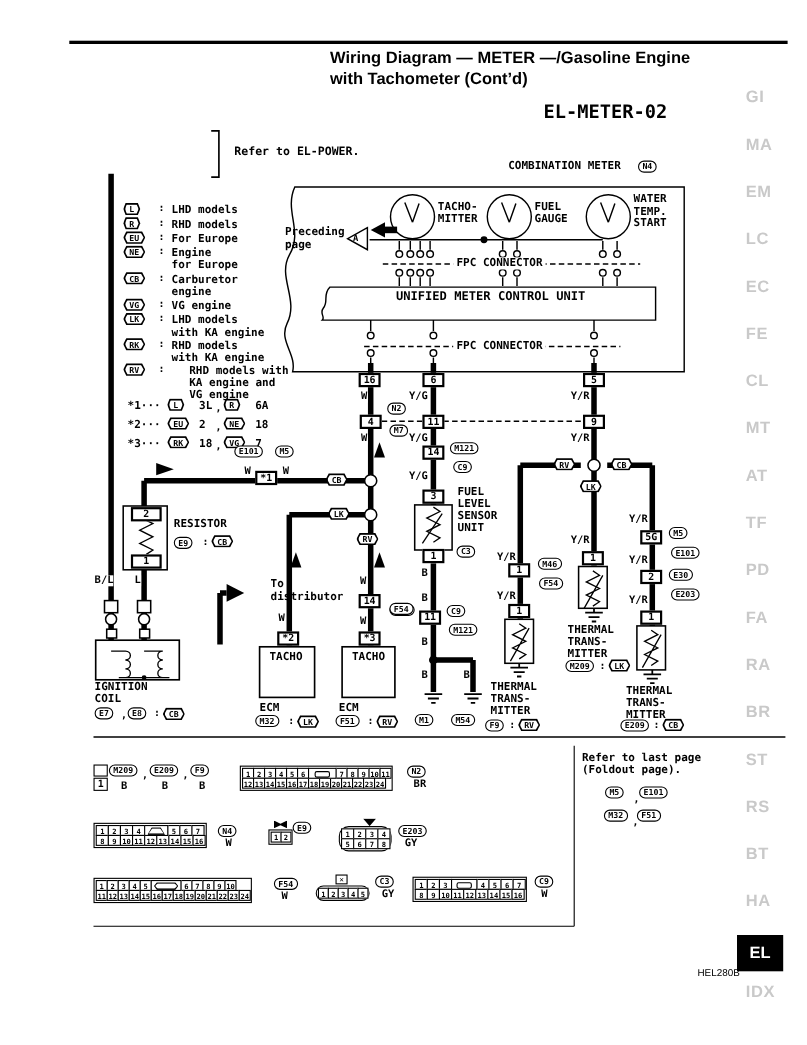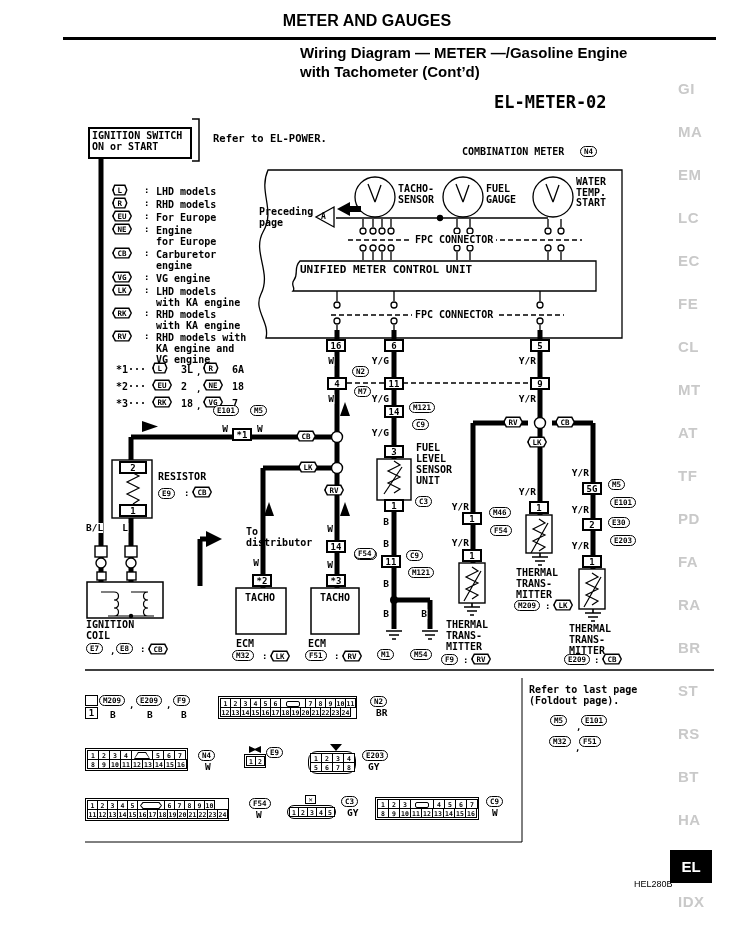--- a/index.html
+++ b/index.html
@@ -32,21 +32,20 @@
   .cellblank{border:1px solid #000;background:#fff;position:relative;height:10px;box-sizing:border-box;margin-right:-1px;flex:none}
   .slot{position:absolute;left:50%;top:2px;transform:translateX(-50%);width:12px;height:4px;border:1px solid #000;border-radius:2px}
   .shape-out{position:absolute;left:50%;top:1px;transform:translateX(-50%);background:#000;padding:1px}
   .gauge-label{font:bold 10px "DejaVu Sans Mono",monospace;white-space:pre-line;line-height:10.5px}
 </style>
 </head>
 <body>
 
 <div id="page">
 
-  <div class="abs hdr" style="left:0;top:12px;width:734px;text-align:center;font-size:16px">METER AND GAUGES</div>
   <div class="abs" style="left:63px;top:37px;width:653px;height:3px;background:#000"></div>
   <div class="abs hdr" style="left:300px;top:63px;font-size:15px">with Tachometer (Cont’d)</div>
   <div class="abs hdr" style="left:300px;top:44px;font-size:15px">Wiring Diagram — METER —/Gasoline Engine</div>
   <div class="abs" style="left:494px;top:92px;font:bold 17px 'DejaVu Sans Mono',monospace">EL-METER-02</div>
 
   <svg class="abs" style="left:0;top:0" width="734" height="950">
     <g stroke="#000" fill="none" stroke-width="1.3">
 
       <path d="M622,170 H268 C258,192 276,210 263,232 C252,252 272,272 261,294 C253,310 270,322 266,338 H622 Z"></path>
 
@@ -164,40 +163,36 @@
       <polygon points="345,402 340,416 350,416"></polygon>
       <polygon points="345,502 340,516 350,516"></polygon>
       <polygon points="269,502 264,516 274,516"></polygon>
       <polygon points="142,421 158,426.5 142,432"></polygon>
       <polygon points="206,531 222,539 206,547"></polygon>
       <polygon points="337,209 350,202 350,216"></polygon>
       <rect x="350" y="206" width="11" height="6"></rect>
     </g>
   </svg>
 
-  <div class="abs" style="left:88px;top:127px;width:104px;height:32px;border:2px solid #000;background:#fff;padding:1px 2px;box-sizing:border-box">
-    <div class="txt">IGNITION SWITCH</div>
-    <div class="txt">ON or START</div>
-  </div>
   <div class="abs txt" style="left:213px;top:133px;font-size:10.5px">Refer to EL-POWER.</div>
 
   <div class="abs txt" style="left:462px;top:146px">COMBINATION METER</div>
   <div class="abs gauge-label" style="left:398px;top:184px">TACHO-
-SENSOR</div>
+MITTER</div>
   <div class="abs gauge-label" style="left:486px;top:184px">FUEL
 GAUGE</div>
   <div class="abs gauge-label" style="left:576px;top:177px">WATER
 TEMP.
 START</div>
   <div class="abs txt" style="left:259px;top:206px">Preceding
 page</div>
   <div class="abs" style="left:321px;top:212px;font:bold 8px 'DejaVu Sans Mono',monospace">A</div>
   <div class="abs fpc" style="left:412px;top:234px">FPC CONNECTOR</div>
   <div class="abs fpc" style="left:412px;top:309px">FPC CONNECTOR</div>
-  <div class="abs txt" style="left:300px;top:264px;width:292px;font-size:11px">UNIFIED METER CONTROL UNIT</div>
+  <div class="abs txt" style="left:300px;top:264px;width:292px;text-align:center;font-size:11px">UNIFIED METER CONTROL UNIT</div>
 
   <div class="abs" style="left:85px;top:695px;width:13px;height:11px;border:1.5px solid #000;background:#fff;box-sizing:border-box"></div>
 
   <div id="legend-layer">
       <div class="var" style="left: 112px; top: 184px; position: absolute;">
         <span class="vi">L</span>
       </div>
       <div class="sep" style="left: 144px; top: 186px; position: absolute;">:</div>
       <div class="txt" style="left: 156px; top: 186px; position: absolute;">LHD models</div>
       <div class="var" style="left: 112px; top: 197px; position: absolute;">
@@ -236,21 +231,21 @@
       <div class="var" style="left: 112px; top: 307px; position: absolute;">
         <span class="vi">RK</span>
       </div>
       <div class="sep" style="left: 144px; top: 309px; position: absolute;">:</div>
       <div class="txt" style="left: 156px; top: 309px; position: absolute;">RHD models
 with KA engine</div>
       <div class="var" style="left: 112px; top: 330px; position: absolute;">
         <span class="vi">RV</span>
       </div>
       <div class="sep" style="left: 144px; top: 332px; position: absolute;">:</div>
-      <div class="txt" style="left: 156px; top: 332px; position: absolute;">RHD models with
+      <div class="txt" style="left: 172px; top: 332px; position: absolute;">RHD models with
 KA engine and
 VG engine</div>
       <div class="txt" style="left: 116px; top: 364px; position: absolute;">*1···</div>
       <div class="var" style="left: 152px; top: 362px; position: absolute;">
         <span class="vi">L</span>
       </div>
       <div class="txt" style="left: 181px; top: 364px; position: absolute;">3L</div>
       <div class="sep" style="left: 196px; top: 368px; position: absolute;">,</div>
       <div class="var" style="left: 203px; top: 362px; position: absolute;">
         <span class="vi">R</span>

